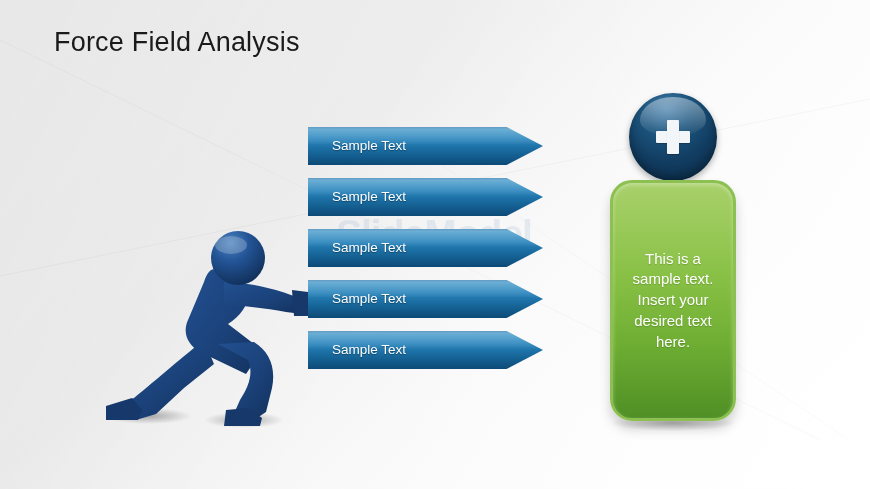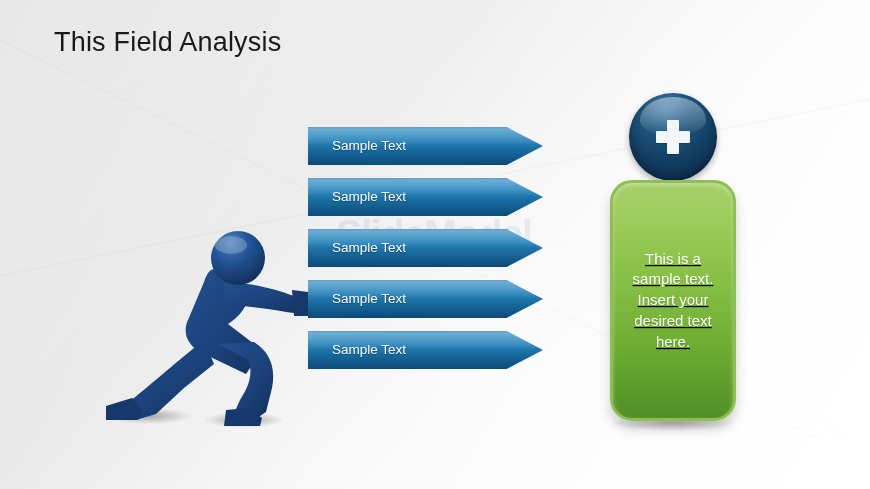--- a/index.html
+++ b/index.html
@@ -178,21 +178,20 @@
       linear-gradient(to bottom,
         #a8d06a 0%,
         #9ccb5c 16%,
         #86bf43 42%,
         #6fae33 68%,
         #4f8f25 100%);
     box-shadow: 0 8px 12px rgba(0,0,0,0.18), inset 0 2px 4px rgba(255,255,255,0.35);
     display: flex;
     align-items: center;
     justify-content: flex-start;
-    text-decoration: underline;
   }
   #green-panel-text {
     font-size: 15px;
     line-height: 1.38;
     color: #ffffff;
     text-align: center;
     padding: 0 10px;
     text-shadow: 0 1px 1px rgba(0,0,0,0.18);
   }
   .panel-shadow {
@@ -209,21 +208,21 @@
 </head>
 <body>
 
 <div id="slide">
 
   <div class="bg-wash"></div>
   <div class="bg-line l1"></div>
   <div class="bg-line l2"></div>
   <div class="bg-line l3"></div>
 
-  <div id="title">This Field Analysis</div>
+  <div id="title">Force Field Analysis</div>
 
   <div id="watermark">SlideModel</div>
 
   <div id="person">
     <svg width="232" height="206" viewBox="0 0 232 206" xmlns="http://www.w3.org/2000/svg">
       <defs>
         <linearGradient id="bodyGrad" x1="0" y1="0" x2="1" y2="1">
           <stop offset="0%" stop-color="#225091"></stop>
           <stop offset="55%" stop-color="#1b427a"></stop>
           <stop offset="100%" stop-color="#12325e"></stop>

